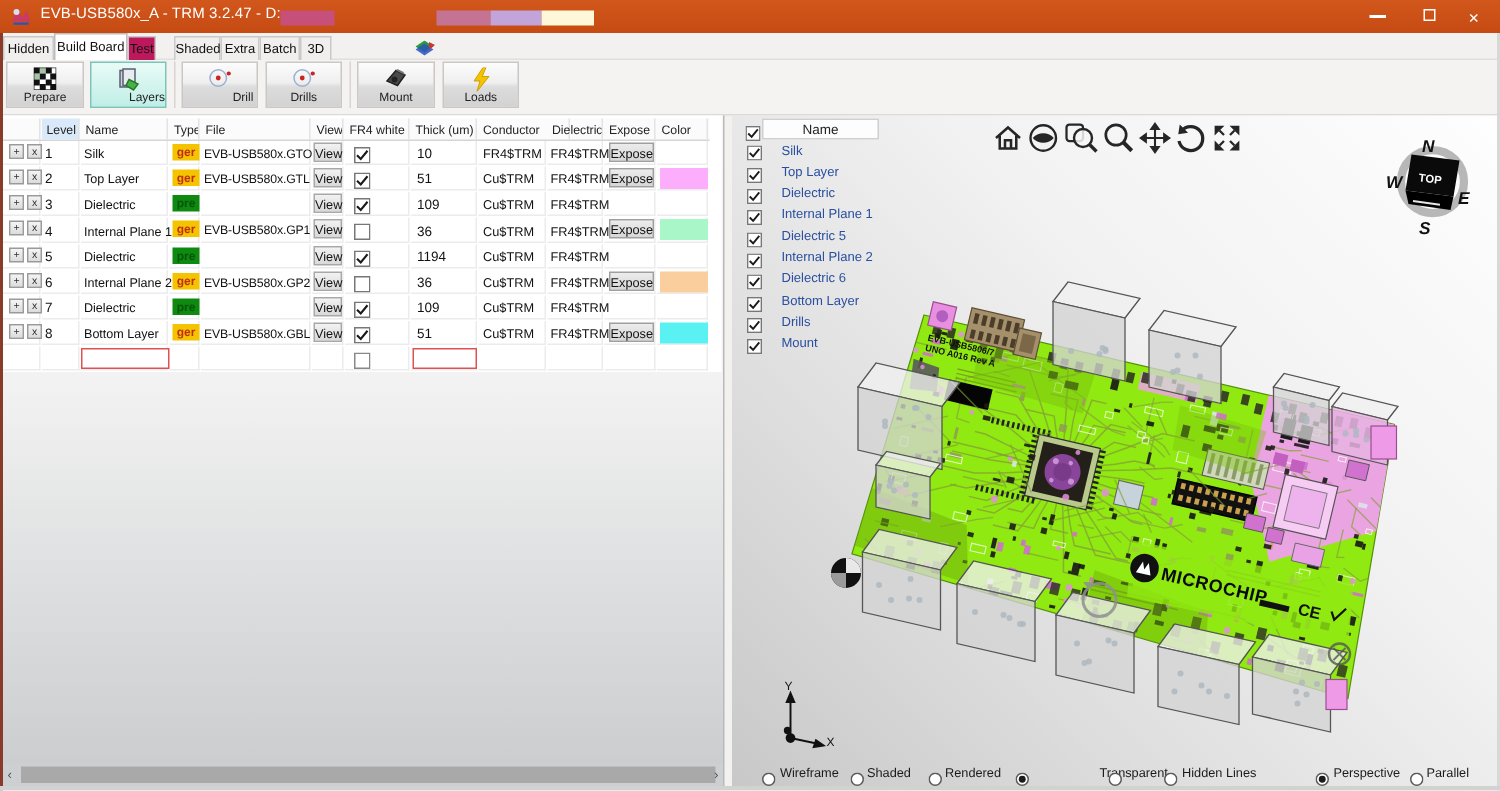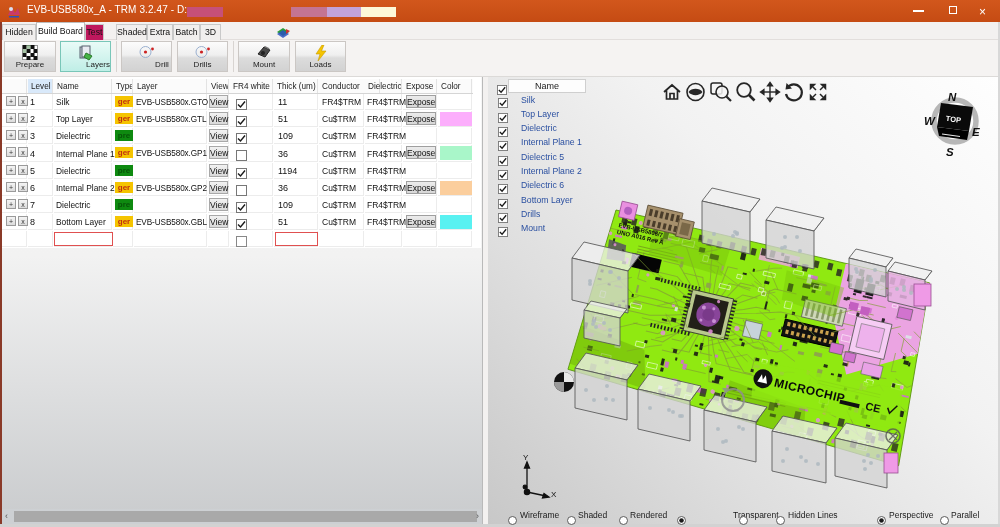--- a/index.html
+++ b/index.html
@@ -99,21 +99,21 @@
 <div style="position:absolute;left:0;top:524px;width:1000px;height:3px;background:#d2d2d2;"></div>
 
 <div style="position:absolute;left:2px;top:77px;width:481px;height:447px;background:linear-gradient(#f6f6f6 0%,#f2f2f2 40%,#c9cbcd 100%);border-right:1px solid #b9b9b9;">
   <div style="position:absolute;left:0;top:0;width:479px;height:171px;background:#fff;"></div>
 </div>
 <div style="position:absolute;left:2px;top:79px;width:471px;height:15px;background:#fbfbfb;border-bottom:1px solid #d5d5d5;"></div>
 <div style="position:absolute;left:2px;top:79px;width:25px;height:14px;border-right:1px solid #e3e3e3;font-size:8.2px;color:#222;padding-left:3px;line-height:15px;overflow:hidden;white-space:nowrap;"></div>
 <div style="position:absolute;left:28px;top:79px;width:25px;height:14px;background:#d9e9fa;border-right:1px solid #e3e3e3;font-size:8.2px;color:#222;padding-left:3px;line-height:15px;overflow:hidden;white-space:nowrap;">Level</div>
 <div style="position:absolute;left:54px;top:79px;width:58px;height:14px;border-right:1px solid #e3e3e3;font-size:8.2px;color:#222;padding-left:3px;line-height:15px;overflow:hidden;white-space:nowrap;">Name</div>
 <div style="position:absolute;left:113px;top:79px;width:20px;height:14px;border-right:1px solid #e3e3e3;font-size:8.2px;color:#222;padding-left:3px;line-height:15px;overflow:hidden;white-space:nowrap;">Type</div>
-<div style="position:absolute;left:134px;top:79px;width:73px;height:14px;border-right:1px solid #e3e3e3;font-size:8.2px;color:#222;padding-left:3px;line-height:15px;overflow:hidden;white-space:nowrap;">Layer</div>
+<div style="position:absolute;left:134px;top:79px;width:73px;height:14px;border-right:1px solid #e3e3e3;font-size:8.2px;color:#222;padding-left:3px;line-height:15px;overflow:hidden;white-space:nowrap;">File</div>
 <div style="position:absolute;left:208px;top:79px;width:21px;height:14px;border-right:1px solid #e3e3e3;font-size:8.2px;color:#222;padding-left:3px;line-height:15px;overflow:hidden;white-space:nowrap;">View</div>
 <div style="position:absolute;left:230px;top:79px;width:43px;height:14px;border-right:1px solid #e3e3e3;font-size:8.2px;color:#222;padding-left:3px;line-height:15px;overflow:hidden;white-space:nowrap;">FR4 white</div>
 <div style="position:absolute;left:274px;top:79px;width:44px;height:14px;border-right:1px solid #e3e3e3;font-size:8.2px;color:#222;padding-left:3px;line-height:15px;overflow:hidden;white-space:nowrap;">Thick (um)</div>
 <div style="position:absolute;left:319px;top:79px;width:61px;height:14px;border-right:1px solid #e3e3e3;font-size:8.2px;color:#222;padding-left:3px;line-height:15px;overflow:hidden;white-space:nowrap;">Conductor</div>
 <div style="position:absolute;left:365px;top:79px;width:37px;height:14px;border-right:1px solid #e3e3e3;font-size:8.2px;color:#222;padding-left:3px;line-height:15px;overflow:hidden;white-space:nowrap;">Dielectric</div>
 <div style="position:absolute;left:403px;top:79px;width:34px;height:14px;border-right:1px solid #e3e3e3;font-size:8.2px;color:#222;padding-left:3px;line-height:15px;overflow:hidden;white-space:nowrap;">Expose</div>
 <div style="position:absolute;left:438px;top:79px;width:34px;height:14px;border-right:1px solid #e3e3e3;font-size:8.2px;color:#222;padding-left:3px;line-height:15px;overflow:hidden;white-space:nowrap;">Color</div>
 <div style="position:absolute;left:2px;top:94px;width:25px;height:16px;background:#fff;border-right:1px solid #ececec;border-bottom:1px solid #ececec;"></div>
 <div style="position:absolute;left:28px;top:94px;width:25px;height:16px;background:#fff;border-right:1px solid #ececec;border-bottom:1px solid #ececec;"></div>
 <div style="position:absolute;left:54px;top:94px;width:58px;height:16px;background:#fff;border-right:1px solid #ececec;border-bottom:1px solid #ececec;"></div>
@@ -130,21 +130,21 @@
 <div style="position:absolute;left:18px;top:96px;width:10px;height:10px;background:linear-gradient(#f4f4f4,#dcdcdc);border:1px solid #9a9a9a;font-size:7px;text-align:center;line-height:10px;color:#333;">x</div>
 <div style="position:absolute;left:30px;top:94px;width:20px;height:17px;font-size:9px;color:#111;line-height:17px;">1</div>
 <div style="position:absolute;left:56px;top:94px;width:57px;height:17px;font-size:8.4px;color:#111;line-height:17px;white-space:nowrap;">Silk</div>
 <div style="position:absolute;left:115px;top:96px;width:18px;height:11px;background:#f5c400;color:#c03010;font-size:8px;font-weight:bold;text-align:center;line-height:11px;">ger</div>
 <div style="position:absolute;left:136px;top:94px;width:72px;height:17px;font-size:8.2px;color:#111;line-height:17px;white-space:nowrap;letter-spacing:-0.1px;">EVB-USB580x.GTO</div>
 <div style="position:absolute;left:209px;top:95px;width:19px;height:13px;background:linear-gradient(#f2f2f2,#d9d9d9);border:1px solid #a8a8a8;font-size:8.5px;text-align:center;line-height:13px;color:#111;">View</div>
 <div style="position:absolute;left:236px;top:96px;width:11px;height:11px;"><svg width="11" height="11" viewBox="0 0 11 11">
       <rect x="0.5" y="0.5" width="10" height="10" fill="#fff" stroke="#777"></rect>
       <path d="M2 5.5 L4.5 8 L9 2.5" stroke="#1a1a1a" stroke-width="1.4" fill="none"></path>
     </svg></div>
-<div style="position:absolute;left:278px;top:94px;width:40px;height:17px;font-size:9px;color:#111;line-height:17px;">11</div>
+<div style="position:absolute;left:278px;top:94px;width:40px;height:17px;font-size:9px;color:#111;line-height:17px;">10</div>
 <div style="position:absolute;left:322px;top:94px;width:42px;height:17px;font-size:8.5px;color:#111;line-height:17px;">FR4$TRM</div>
 <div style="position:absolute;left:367px;top:94px;width:35px;height:17px;font-size:8.5px;color:#111;line-height:17px;">FR4$TRM</div>
 <div style="position:absolute;left:406px;top:95px;width:30px;height:13px;background:linear-gradient(#ececec,#d7d7d7);border:1px solid #9f9f9f;font-size:8.5px;text-align:center;line-height:13px;color:#111;">Expose</div>
 <div style="position:absolute;left:2px;top:111px;width:25px;height:16px;background:#fff;border-right:1px solid #ececec;border-bottom:1px solid #ececec;"></div>
 <div style="position:absolute;left:28px;top:111px;width:25px;height:16px;background:#fff;border-right:1px solid #ececec;border-bottom:1px solid #ececec;"></div>
 <div style="position:absolute;left:54px;top:111px;width:58px;height:16px;background:#fff;border-right:1px solid #ececec;border-bottom:1px solid #ececec;"></div>
 <div style="position:absolute;left:113px;top:111px;width:20px;height:16px;background:#fff;border-right:1px solid #ececec;border-bottom:1px solid #ececec;"></div>
 <div style="position:absolute;left:134px;top:111px;width:73px;height:16px;background:#fff;border-right:1px solid #ececec;border-bottom:1px solid #ececec;"></div>
 <div style="position:absolute;left:208px;top:111px;width:21px;height:16px;background:#fff;border-right:1px solid #ececec;border-bottom:1px solid #ececec;"></div>
 <div style="position:absolute;left:230px;top:111px;width:43px;height:16px;background:#fff;border-right:1px solid #ececec;border-bottom:1px solid #ececec;"></div>

